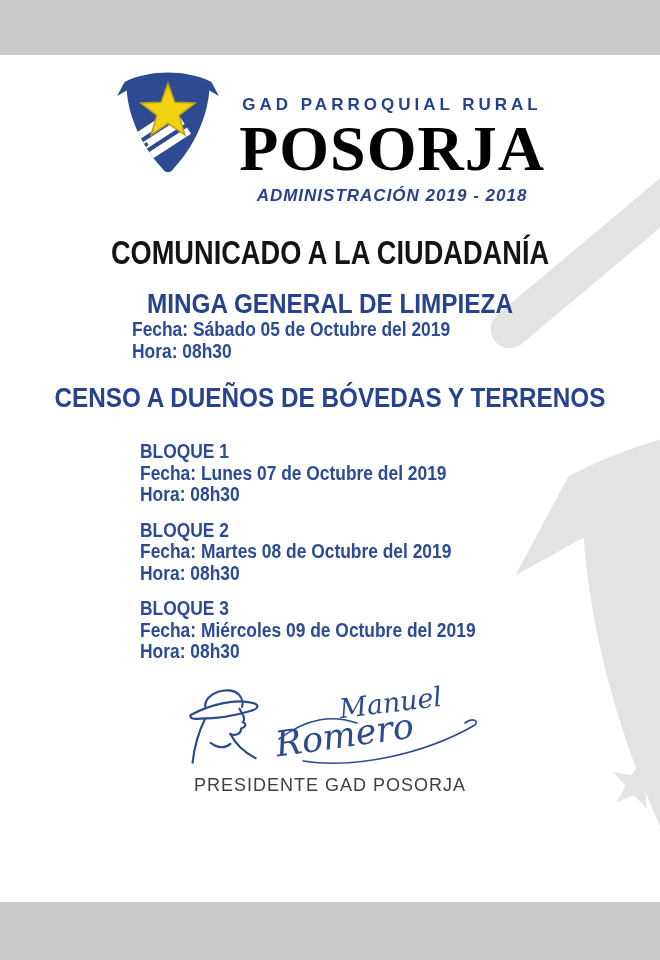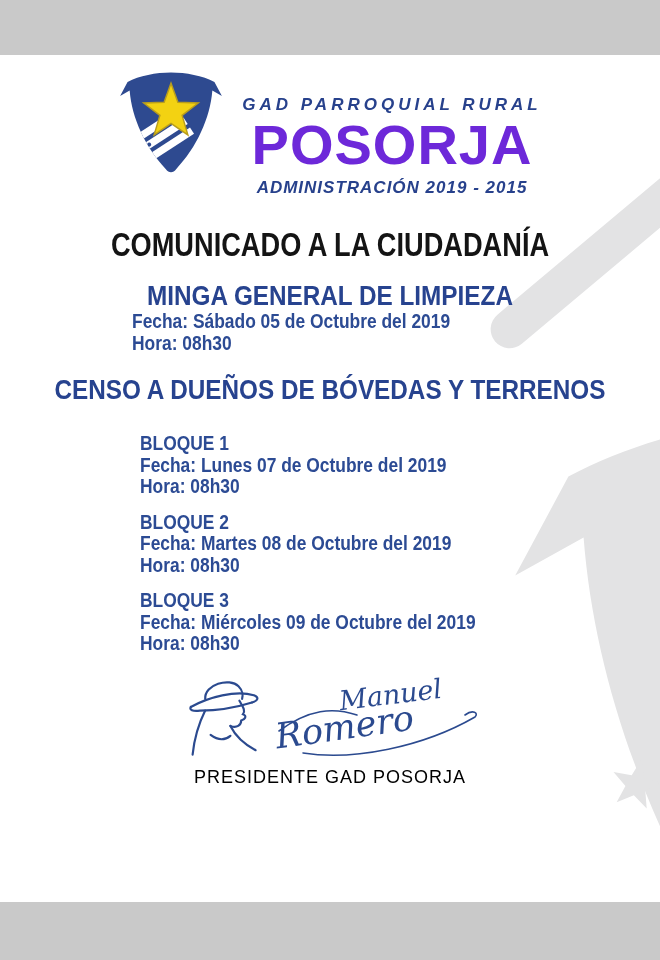--- a/index.html
+++ b/index.html
@@ -31,26 +31,26 @@
   }
   .shield-svg{
     --body:#2e4a90;--star:#f3d212;--staredge:#b89d1c;--stripe:#ffffff;--dot:#2e4a90;
     width:106px;height:119px;flex:0 0 auto;
   }
   .wm-colors{
     --body:#e3e3e4;--star:#e3e3e4;--staredge:#e3e3e4;--stripe:#ffffff;--dot:#e3e3e4;
   }
   .logo-text{display:flex;flex-direction:column;align-items:center;padding-top:30px;}
   .org-type{
-    color:#27418c;font-weight:700;font-style:italic;
+    color:#27418c;font-weight:700;
     font-size:17px;letter-spacing:4px;white-space:nowrap;
   }
   .org-name{
-    color:#6d28d9;font-family:Liberation Sans, sans-serif;font-weight:700;
-    font-size:56px;line-height:1;letter-spacing:1px;margin-top:2px;white-space:nowrap;
+    color:#000000;font-family:Liberation Serif, serif;font-weight:700;
+    font-size:64px;line-height:1;letter-spacing:1px;margin-top:2px;white-space:nowrap;
   }
   .admin{
     color:#27418c;font-weight:700;font-style:italic;
     font-size:17px;letter-spacing:1px;margin-top:5px;white-space:nowrap;
   }
 
   
   .title{
     margin-top:29px;text-align:center;color:#141414;
     font-size:34px;font-weight:700;line-height:1;
@@ -86,21 +86,21 @@
   .portrait-svg{width:96px;height:90px;flex:0 0 auto;margin-top:2px;}
   .script-sig{position:relative;width:210px;height:92px;}
   .sig-first,.sig-last{
     position:absolute;color:#2b4a8f;font-family:"DejaVu Serif",serif;
     font-style:italic;white-space:nowrap;
   }
   .sig-first{left:66px;top:10px;font-size:27px;transform:rotate(-7deg);}
   .sig-last{left:2px;top:38px;font-size:35px;transform:rotate(-8deg);}
   .flourish{position:absolute;left:0;top:0;width:210px;height:92px;}
   .presidente{
-    margin-top:2px;text-align:center;color:#000000;
+    margin-top:2px;text-align:center;color:#404040;
     font-size:18px;letter-spacing:1px;white-space:nowrap;
   }
 </style>
 </head>
 <body>
 
 <svg width="0" height="0" style="position:absolute">
   <defs>
     <clipPath id="shield-clip">
       <path d="M50 7 C36 7 20 10 9 16 L2 29 L11 24 C13 50 26 78 45 98 C48 102 52 102 55 98 C74 78 87 50 89 24 L98 29 L91 16 C80 10 64 7 50 7 Z"></path>
@@ -138,21 +138,21 @@
 
     <div class="layer">
 
       <header class="logo-block">
         <svg class="shield-svg" viewBox="0 0 100 112">
           <use href="#shield-shape"></use>
         </svg>
         <div class="logo-text">
           <div class="org-type">GAD PARROQUIAL RURAL</div>
           <div class="org-name">POSORJA</div>
-          <div class="admin">ADMINISTRACIÓN 2019 - 2015</div>
+          <div class="admin">ADMINISTRACIÓN 2019 - 2018</div>
         </div>
       </header>
 
       <div class="title">COMUNICADO A LA CIUDADANÍA</div>
 
 
       <div class="section-heading">MINGA GENERAL DE LIMPIEZA</div>
       <div class="minga-details">
         <div class="blue-line">Fecha: Sábado 05 de Octubre del 2019</div>
         <div class="blue-line">Hora: 08h30</div>

